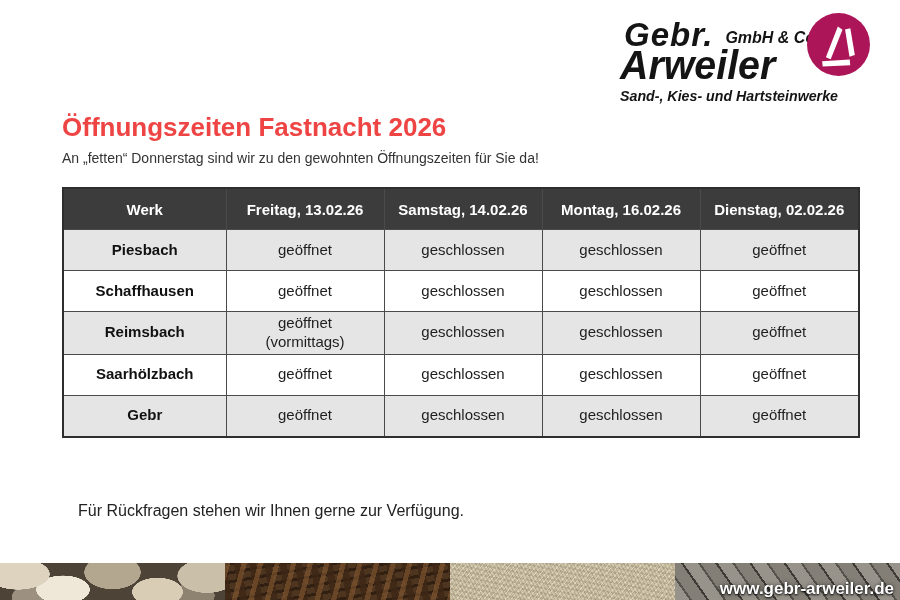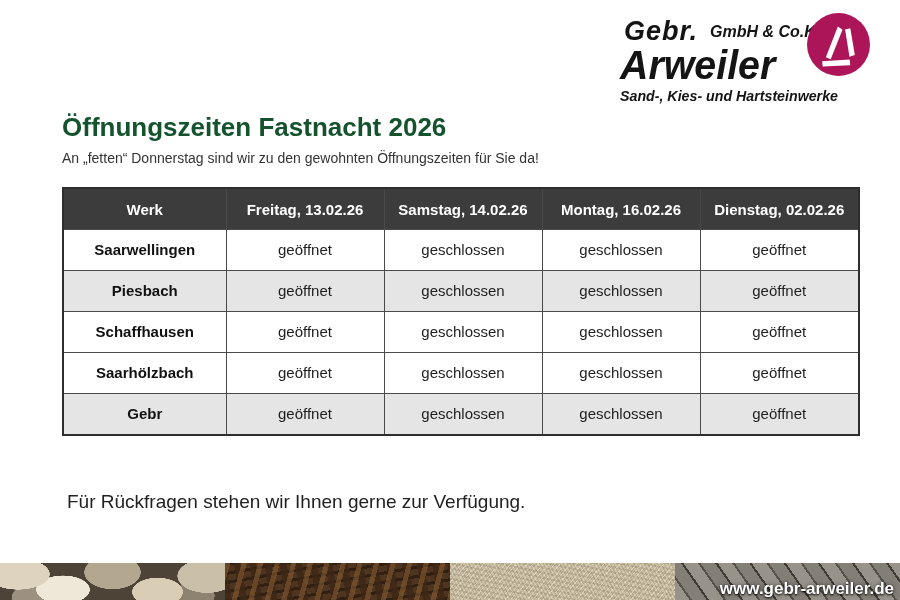--- a/index.html
+++ b/index.html
@@ -6,46 +6,46 @@
   body{
     width:900px;height:600px;position:relative;overflow:hidden;
     background:#ffffff;
     font-family:"Liberation Sans", sans-serif;
     color:#1e1e1e;
   }
   
   .logo{position:absolute;top:12px;left:620px;width:252px;height:90px;
         font-style:italic;font-weight:bold;color:#141414;}
   .logo-row1{position:absolute;top:4px;left:4px;white-space:nowrap;}
-  .logo-gebr{font-size:27px;letter-spacing:1px;}
+  .logo-gebr{font-size:33px;letter-spacing:1px;}
   .logo-gmbh{font-size:16px;margin-left:12px;position:relative;top:-3px;}
   .logo-arweiler{position:absolute;top:30px;left:0;font-size:41px;letter-spacing:0;
                  transform:scaleX(0.96);transform-origin:left;white-space:nowrap;}
   .logo-tagline{position:absolute;top:76px;left:0;font-size:14.5px;white-space:nowrap;
                 transform:scaleX(0.98);transform-origin:left;}
   .logo-mark{position:absolute;right:2px;top:1px;width:63px;height:63px;}
   
   .page-title{position:absolute;left:62px;top:112px;margin:0;
-              font-size:26px;font-weight:bold;color:#14532d;letter-spacing:0;}
+              font-size:26px;font-weight:bold;color:#ef4444;letter-spacing:0;}
   .page-subtitle{position:absolute;left:62px;top:150px;margin:0;
                  font-size:14px;color:#333;}
   
   table.hours{position:absolute;left:62px;top:187px;width:796px;
               border-collapse:collapse;table-layout:fixed;text-align:center;
               font-size:15px;}
   table.hours th, table.hours td{border:1px solid #4a4a4a;padding:2px 6px;}
   table.hours{border:2px solid #2e2e2e;}
   table.hours th{background:#3c3c3c;color:#ffffff;font-weight:bold;height:36px;}
   table.hours td{height:36px;background:#ffffff;color:#1e1e1e;
                  white-space:pre-line;line-height:1.25;}
   table.hours tr.alt td{background:#e5e5e5;}
   table.hours td.werk{font-weight:bold;color:#111;}
   
-  .footer-note{position:absolute;left:62px;top:486px;margin:5px;
-               font-size:19px;color:#222;}
+  .footer-note{position:absolute;left:62px;top:486px;margin:16px;
+               font-size:16px;color:#222;}
   
   .photo-strip{position:absolute;left:0;top:563px;width:900px;height:37px;
                display:flex;}
   .photo{flex:1 1 0;position:relative;overflow:hidden;}
   .photo-pebbles{
     background:
       radial-gradient(ellipse 45px 22px at 8% 30%, #ddd3bf 70%, rgba(0,0,0,0) 71%),
       radial-gradient(ellipse 38px 20px at 28% 72%, #efe8d8 70%, rgba(0,0,0,0) 71%),
       radial-gradient(ellipse 40px 24px at 50% 25%, #b4a790 70%, rgba(0,0,0,0) 71%),
       radial-gradient(ellipse 36px 20px at 70% 78%, #d9cdb6 70%, rgba(0,0,0,0) 71%),
@@ -111,37 +111,38 @@
   <thead>
     <tr>
       <th>Werk</th>
       <th>Freitag, 13.02.26</th>
       <th>Samstag, 14.02.26</th>
       <th>Montag, 16.02.26</th>
       <th>Dienstag, 02.02.26</th>
     </tr>
   </thead>
   <tbody>
-    <tr>
-      <td class="werk">Saarwellingen</td>
-      <td>geöffnet</td>
-      <td>geschlossen</td>
-      <td>geschlossen</td>
-      <td>geöffnet</td>
-    </tr>
     <tr class="alt">
       <td class="werk">Piesbach</td>
       <td>geöffnet</td>
       <td>geschlossen</td>
       <td>geschlossen</td>
       <td>geöffnet</td>
     </tr>
     <tr>
       <td class="werk">Schaffhausen</td>
       <td>geöffnet</td>
+      <td>geschlossen</td>
+      <td>geschlossen</td>
+      <td>geöffnet</td>
+    </tr>
+    <tr class="alt">
+      <td class="werk">Reimsbach</td>
+      <td>geöffnet
+(vormittags)</td>
       <td>geschlossen</td>
       <td>geschlossen</td>
       <td>geöffnet</td>
     </tr>
     <tr>
       <td class="werk">Saarhölzbach</td>
       <td>geöffnet</td>
       <td>geschlossen</td>
       <td>geschlossen</td>
       <td>geöffnet</td>

